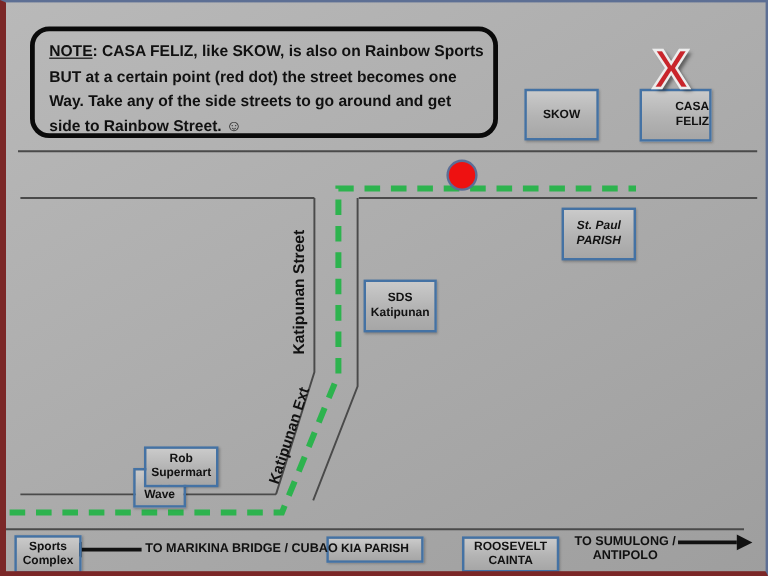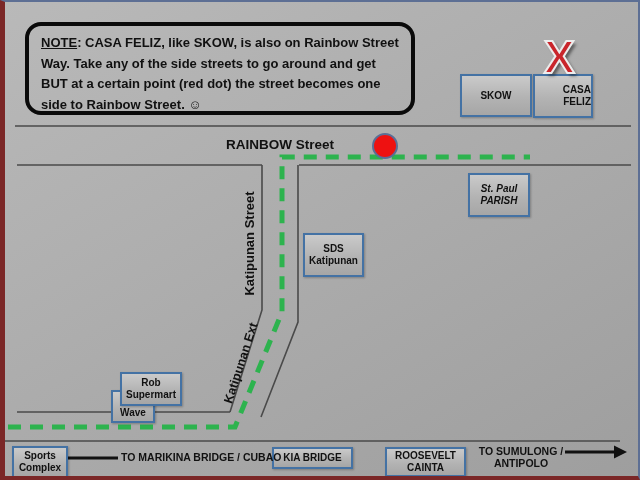--- a/index.html
+++ b/index.html
@@ -71,39 +71,38 @@
     <circle cx="385" cy="146" r="12" stroke-width="2" stroke="#5b6e96" fill="#ee1111"></circle>
 
     <path d="M118 458 H68" stroke-width="3" fill="none" stroke="#111111"></path>
     <polygon points="68,451.5 68,464.5 55,458" fill="#111111"></polygon>
 
     <path d="M565 452 H614" stroke-width="3" fill="none" stroke="#111111"></path>
     <polygon points="614,445.5 614,458.5 627,452" fill="#111111"></polygon>
   </svg>
 
   <div class="note-box">
-    <div><span class="note-label">NOTE</span><span>: CASA FELIZ, like SKOW, is also on Rainbow Street</span></div>
+    <div><span class="note-label">NOTE</span><span>: CASA FELIZ, like SKOW, is also on Rainbow Sports</span></div>
+    <div>BUT at a certain point (red dot) the street becomes one</div>
     <div>Way. Take any of the side streets to go around and get</div>
-    <div>BUT at a certain point (red dot) the street becomes one</div>
     <div>side to Rainbow Street. ☺</div>
   </div>
 
   <div class="x-mark">X</div>
 
-  <div class="mapbox" style="left:460px;top:74px;width:72px;height:43px;">SKOW</div>
+  <div class="mapbox" style="left:437px;top:74px;width:62px;height:43px;">SKOW</div>
   <div class="mapbox" style="left:533px;top:74px;width:60px;height:44px;text-align:right;">CASA FELIZ</div>
   <div class="mapbox" style="left:468px;top:173px;width:62px;height:44px;font-style:italic;">St. Paul PARISH</div>
   <div class="mapbox" style="left:303px;top:233px;width:61px;height:44px;">SDS Katipunan</div>
   <div class="mapbox" style="left:63px;top:390px;width:44px;height:33px;margin-left:48px;">Blue Wave</div>
   <div class="mapbox" style="left:120px;top:372px;width:62px;height:34px;">Rob Supermart</div>
   <div class="mapbox" style="left:12px;top:446px;width:56px;height:32px;">Sports Complex</div>
-  <div class="mapbox" style="left:272px;top:447px;width:81px;height:22px;">KIA BRIDGE</div>
+  <div class="mapbox" style="left:272px;top:447px;width:81px;height:22px;">KIA PARISH</div>
   <div class="mapbox" style="left:385px;top:447px;width:81px;height:30px;">ROOSEVELT CAINTA</div>
 
-  <div class="street-label lbl-rainbow">RAINBOW Street</div>
   <div class="street-label lbl-katipunan">Katipunan Street</div>
   <div class="street-label lbl-katipunan-ext">Katipunan Ext</div>
 
   <div class="dir-text dir-marikina">TO MARIKINA BRIDGE / CUBAO</div>
   <div class="dir-text dir-sumulong">TO SUMULONG / ANTIPOLO</div>
 
   <div class="slide-frame"></div>
 </div>
 
 </body></html>

